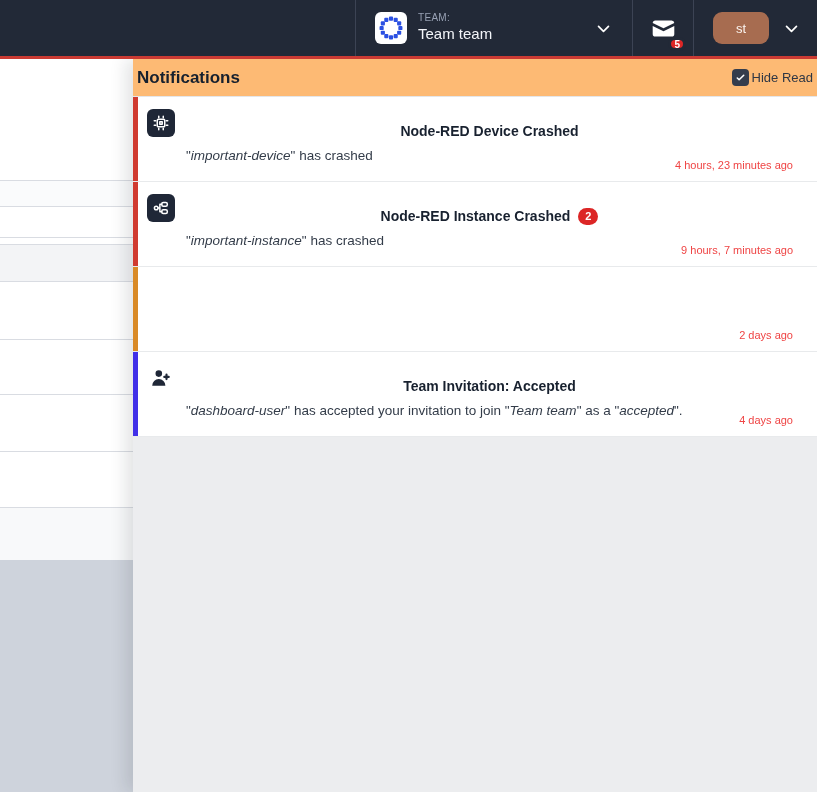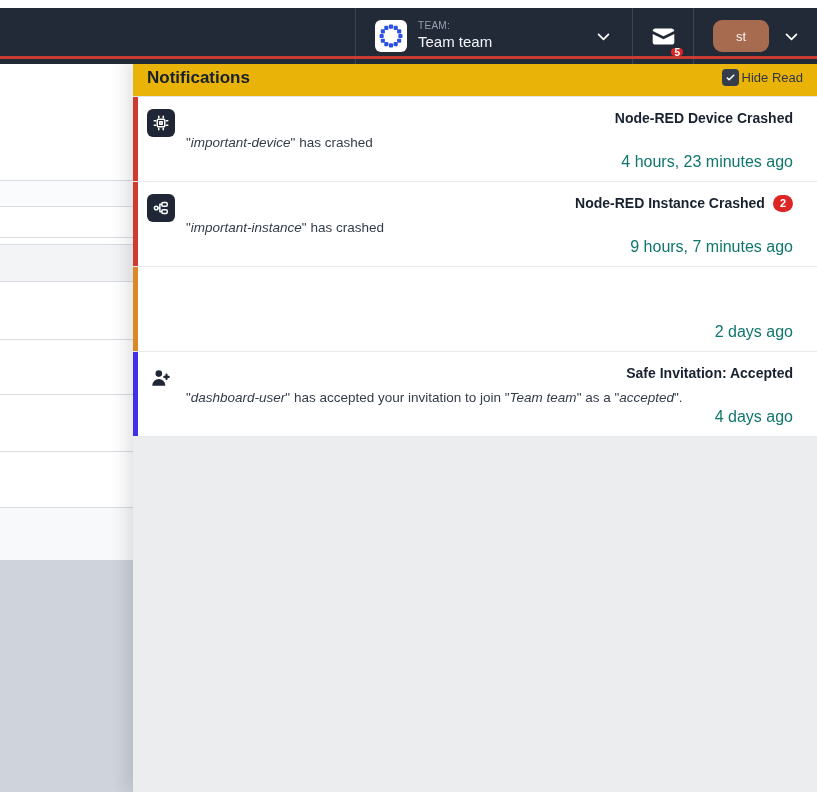--- a/index.html
+++ b/index.html
@@ -6,21 +6,21 @@
   html, body { margin: 0; padding: 0; }
   body {
     width: 817px; height: 792px; overflow: hidden;
     font-family: "Liberation Sans", sans-serif;
     background: #fff;
   }
   .screen { position: relative; width: 817px; height: 792px; overflow: hidden; background: #fff; }
 
   
   .navbar {
-    position: absolute; top: 8px; left: 0; right: 0; height: 56px;
+    position: absolute; top: 0; left: 0; right: 0; height: 56px;
     background: #222937; display: flex; align-items: stretch; z-index: 30;
   }
   .nav-spacer { flex: 1; }
   .nav-divider { width: 1px; background: #3c4354; }
   .nav-team {
     width: 276px; display: flex; align-items: center; gap: 11px;
     padding: 0 20px 0 19px; cursor: pointer;
   }
   .team-identicon {
     width: 32px; height: 32px; border-radius: 6px; background: #fff;
@@ -57,23 +57,23 @@
   .bg-row { position: absolute; left: 0; right: 0; border-bottom: 1px solid #d9dce2; }
 
   
   .panel {
     position: absolute; top: 59px; left: 133px; right: 0; bottom: 0;
     background: #ecedef; z-index: 20;
     box-shadow: -7px 0 16px rgba(20, 24, 35, 0.12);
     display: flex; flex-direction: column;
   }
   .panel-header {
-    height: 38px; background: #eab308; border-bottom: 1px solid #e4e6e9;
+    height: 38px; background: #fdba74; border-bottom: 1px solid #e4e6e9;
     display: flex; align-items: center; justify-content: space-between;
-    padding: 0 14px; flex: 0 0 auto;
+    padding: 0 4px; flex: 0 0 auto;
   }
   .panel-title { font-size: 17px; font-weight: 700; color: #16202e; }
   .hide-read { display: flex; align-items: center; gap: 3px; cursor: pointer; text-align: center; }
   .checkbox {
     width: 17px; height: 17px; border-radius: 4px; background: #353d4c;
     display: flex; align-items: center; justify-content: center; color: #fff;
   }
   .hide-read-label { font-size: 13px; color: #2f3744; }
 
   .notif-list { flex: 0 0 auto; }
@@ -86,31 +86,31 @@
   .notif-main { display: flex; gap: 11px; align-items: flex-start; }
   .notif-icon.tile {
     width: 28px; height: 28px; border-radius: 6px; background: #1f2737; color: #fff;
     display: flex; align-items: center; justify-content: center; flex: 0 0 auto;
   }
   .notif-icon.plain {
     width: 28px; height: 28px; color: #1f2737;
     display: flex; align-items: center; justify-content: center; flex: 0 0 auto;
   }
   .notif-body { flex: 1; min-width: 0; }
-  .notif-titlerow { display: flex; align-items: flex-start; justify-content: flex-end; gap: 8px; }
+  .notif-titlerow { display: flex; align-items: flex-start; justify-content: center; gap: 8px; margin-top: 13px; }
   .notif-title { font-size: 14px; font-weight: 700; color: #18212f; line-height: 1.3; }
   .notif-badge {
     background: #dc2626; color: #fff; font-size: 11px; font-weight: 700;
     border-radius: 999px; padding: 2px 7px; line-height: 1.2; margin-top: 1px;
   }
   .notif-message { font-size: 13.5px; color: #333c49; margin-top: 7px; line-height: 1.3; }
   .notif-message em { font-style: italic; }
   .notif-time {
     position: absolute; right: 24px; bottom: 10px;
-    font-size: 16px; color: #0f766e;
+    font-size: 11px; color: #ef4444;
   }
   svg { display: block; }
 </style>
 </head>
 <body>
 
 <div class="screen">
 
   <header class="navbar">
     <div class="nav-spacer"></div>
@@ -245,21 +245,21 @@
         <div class="notif">
     <span class="notif-accent" style="background: rgb(65, 48, 232);"></span>
     <div class="notif-main">
       <span class="notif-icon plain">
               <svg width="22" height="22" viewBox="0 0 20 20" fill="currentColor">
                 <path d="M8 9a3 3 0 100-6 3 3 0 000 6zM8 11a6 6 0 00-6 6h12a6 6 0 00-6-6zM16 7a1 1 0 10-2 0v1h-1a1 1 0 100 2h1v1a1 1 0 102 0v-1h1a1 1 0 100-2h-1V7z"></path>
               </svg>
             </span>
       <div class="notif-body">
         <div class="notif-titlerow">
-          <span class="notif-title">Safe Invitation: Accepted</span>
+          <span class="notif-title">Team Invitation: Accepted</span>
 
         </div>
         <div class="notif-message"><span>"</span><em>dashboard-user</em><span>" has accepted your invitation to join "</span><em>Team team</em><span>" as a "</span><em>accepted</em><span>".</span></div>
       </div>
     </div>
     <span class="notif-time">4 days ago</span>
   </div>
       </div>
   </aside>
 

